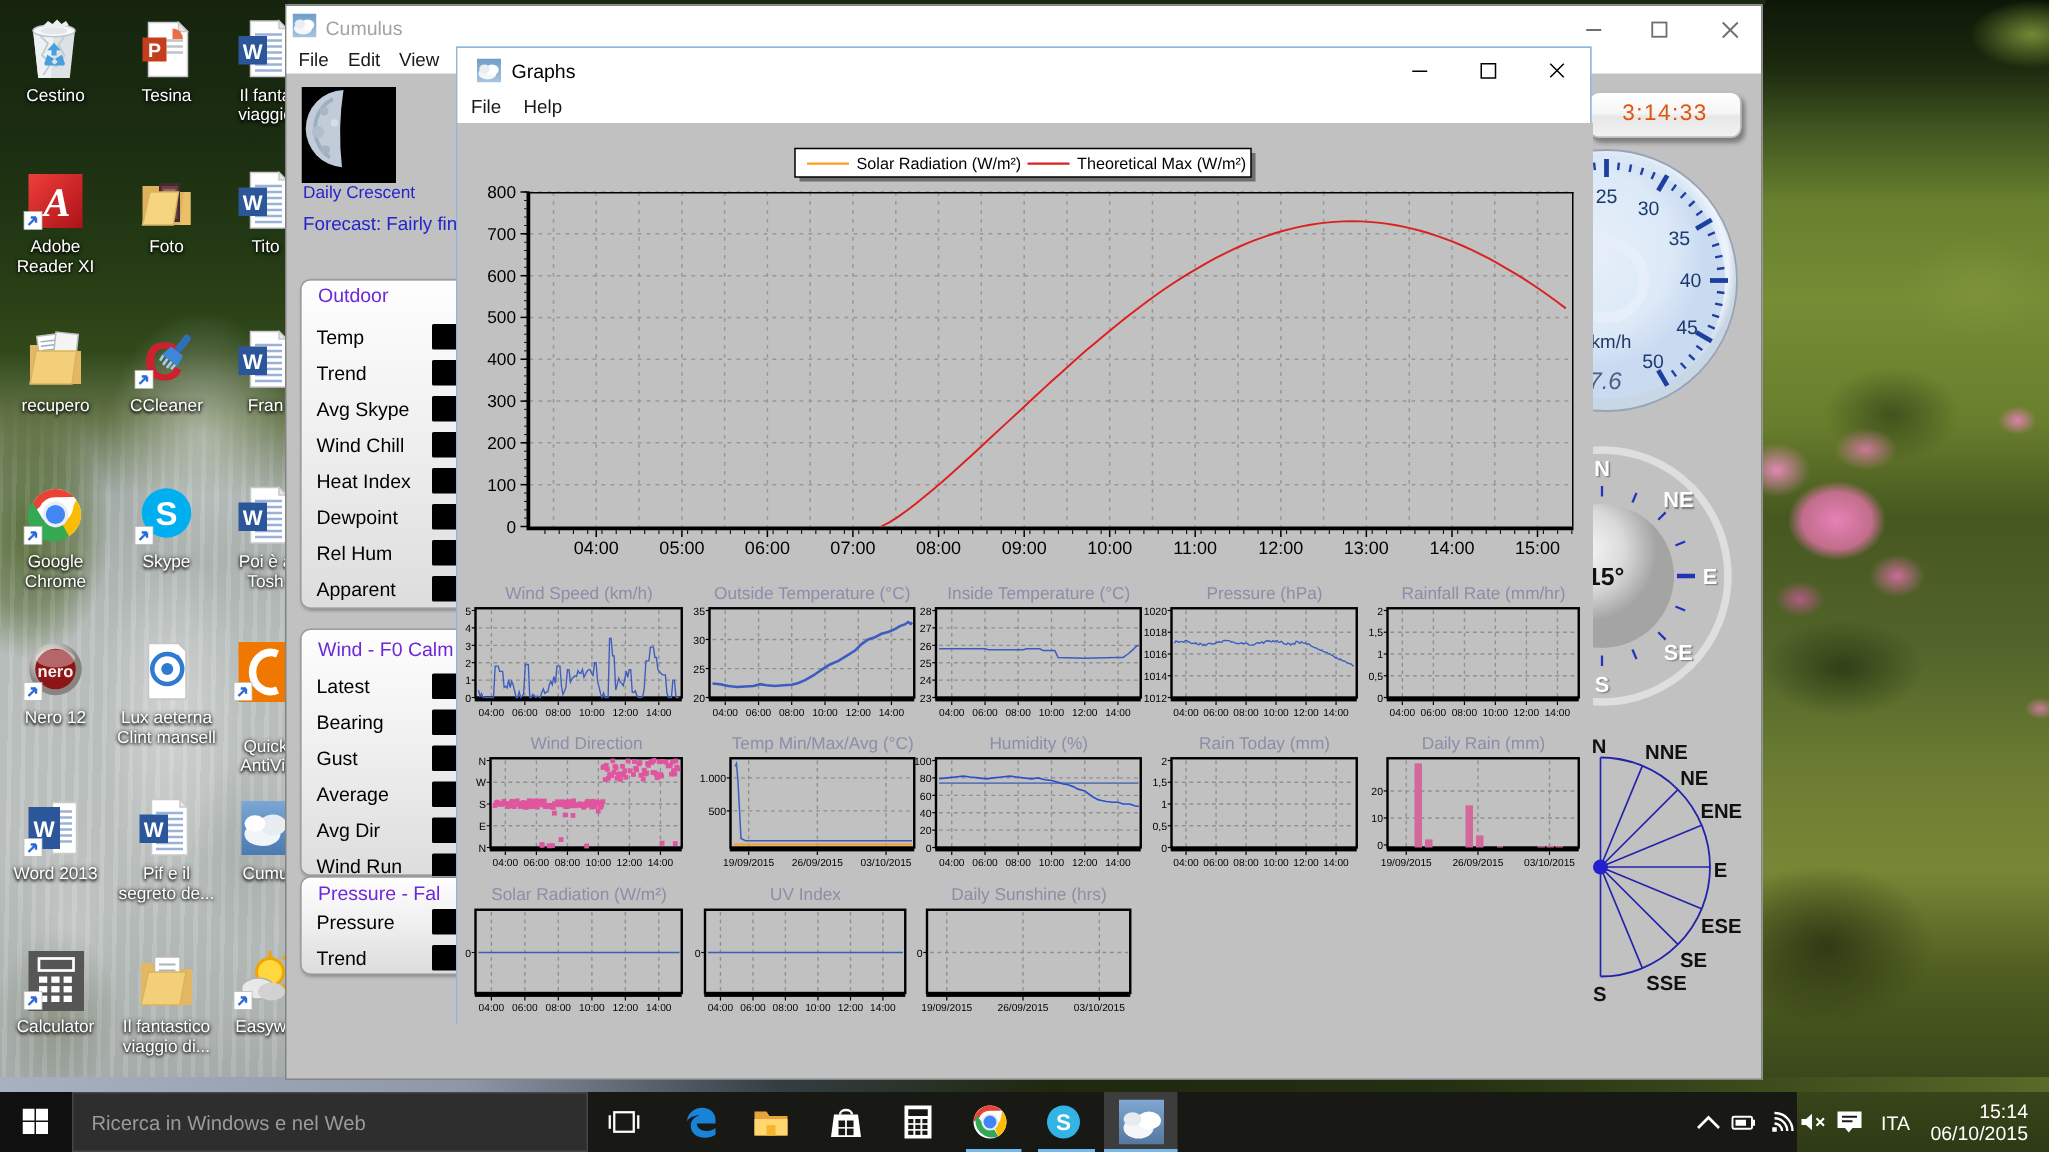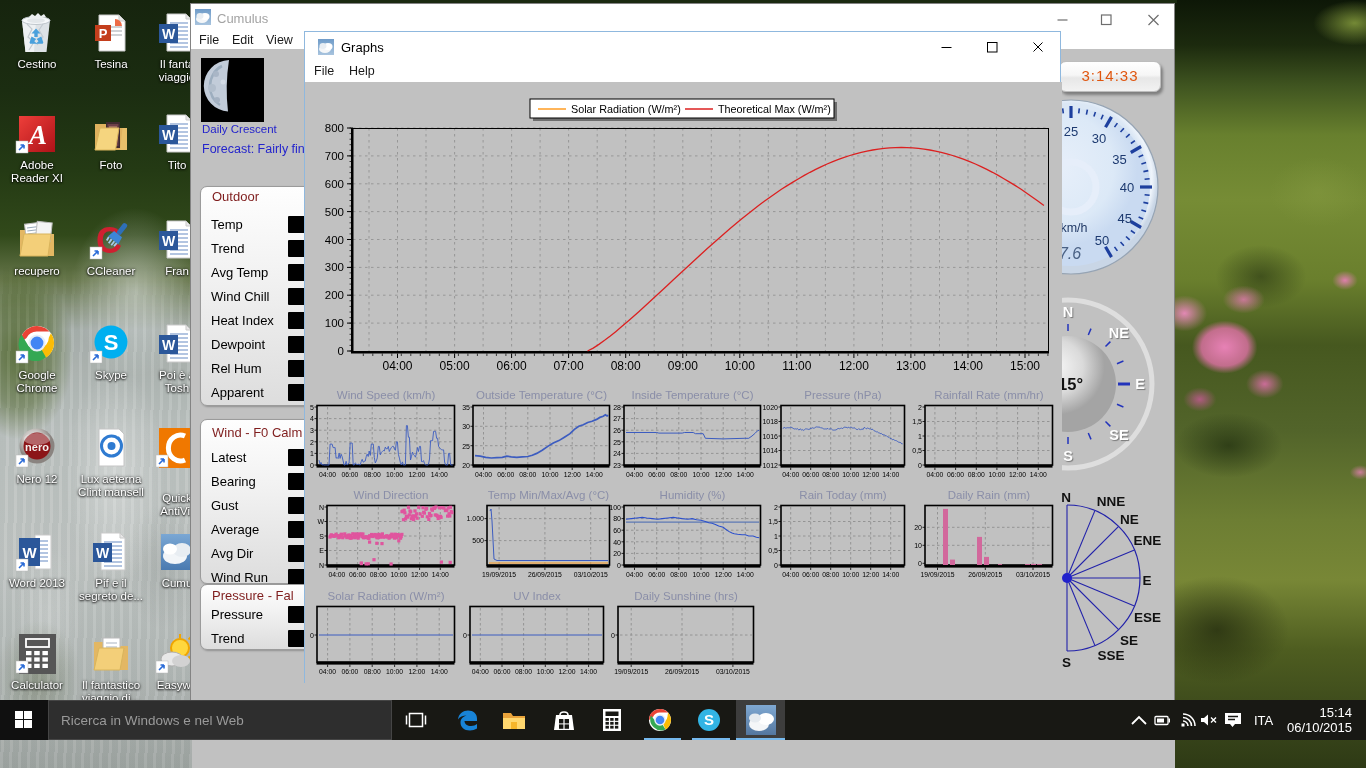--- a/index.html
+++ b/index.html
@@ -36,27 +36,27 @@
 #wallB{left:0;top:718px;width:1366px;height:10px;
  background:linear-gradient(90deg,#a8b1bf 0,#99a2b3 190px,#8e96a8 310px,#343d42 520px,#20280f 700px,#242e11 950px,#3e4c1d 1180px,#5a6a28 1366px)}
 .dlab{position:absolute;color:#fff;font-size:11.5px;line-height:13px;text-align:center;
  text-shadow:0 1px 2px rgba(0,0,0,.95),0 0 3px rgba(0,0,0,.8);white-space:pre-line}
 .win{position:absolute;background:#c1c1c1}
 .tbar{position:absolute;left:0;top:0;right:0;background:#fff}
 .wtitle{position:absolute;font-size:13px;color:#000}
 .mitem{position:absolute;font-size:12.5px;color:#1a1a1a}
 .panel{position:absolute;left:9px;width:112px;border:1px solid #9b9b9b;border-radius:7px;
  background:linear-gradient(180deg,#fefefe 0,#f2f2f2 40%,#dddddd 100%);box-shadow:1px 1px 2px rgba(0,0,0,.25)}
-.phead{position:absolute;left:21px;font-size:13px;color:#7f1d1d}
+.phead{position:absolute;left:21px;font-size:13px;color:#6d28d9}
 .pitem{position:absolute;left:20px;font-size:13px;color:#000}
 .pbox{position:absolute;left:97px;width:45px;height:17px;background:#000;border-radius:1px}
 #statusbar{position:absolute;left:0;bottom:0;width:100%;height:19px;background:#f1f1f1;
  border-top:1px solid #d7d7d7;font-size:11.5px;color:#000}
 .ssep{position:absolute;top:2px;bottom:2px;width:1px;background:#c9c9c9}
-#taskbar{position:absolute;left:0;top:700px;width:1366px;height:40px;background:#181814;z-index:50}
+#taskbar{position:absolute;left:0;top:728px;width:1198px;height:40px;background:#181814;z-index:50}
 .tico{position:absolute;top:0;width:48px;height:40px;display:flex;align-items:center;justify-content:center}
 .underline{position:absolute;top:38px;height:2px;background:#76b9ed}
 .trayico{position:absolute;color:#fff}
 </style></head><body>
 <div class="abs" id="wallL"></div>
 <div class="abs" id="wallLs"></div>
 <div class="abs" id="wallR"></div>
 <div class="abs" id="wallT"></div>
 <div class="abs" id="wallB"></div>
 <div class="abs" style="left:15px;top:11px;width:44px;height:44px"><svg width="44" height="44" viewBox="0 0 44 44" style="">
@@ -352,21 +352,21 @@
         <circle cx="22" cy="24" r="2.5" fill="#d4dce6"></circle>
       </svg></div>
     <div class="abs" style="left:11px;top:119px;font-size:11.5px;color:#2424cc">Daily Crescent</div>
     <div class="abs" style="left:11px;top:138px;font-size:12.5px;color:#2424cc">Forecast: Fairly fine</div>
     <div class="panel" style="top:182px;height:218px"></div>
     <div class="phead" style="top:185px">Outdoor</div>
     <div class="pitem" style="top:213px">Temp</div>
     <div class="pbox" style="top:212px"></div>
     <div class="pitem" style="top:237px">Trend</div>
     <div class="pbox" style="top:236px"></div>
-    <div class="pitem" style="top:261px">Avg Temp</div>
+    <div class="pitem" style="top:261px">Avg Skype</div>
     <div class="pbox" style="top:260px"></div>
     <div class="pitem" style="top:285px">Wind Chill</div>
     <div class="pbox" style="top:284px"></div>
     <div class="pitem" style="top:309px">Heat Index</div>
     <div class="pbox" style="top:308px"></div>
     <div class="pitem" style="top:333px">Dewpoint</div>
     <div class="pbox" style="top:332px"></div>
     <div class="pitem" style="top:357px">Rel Hum</div>
     <div class="pbox" style="top:356px"></div>
     <div class="pitem" style="top:381px">Apparent</div>

